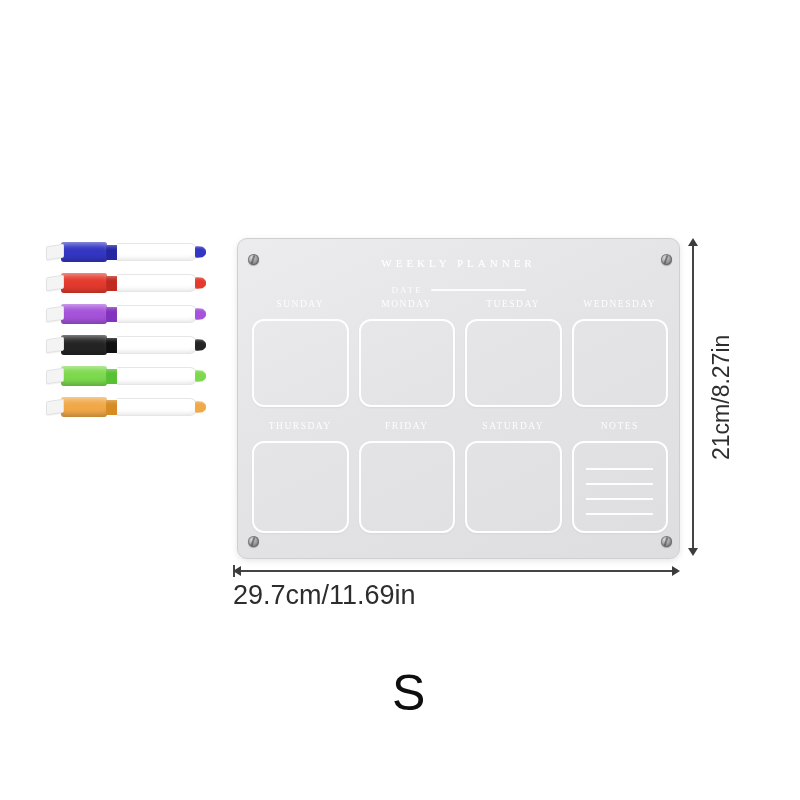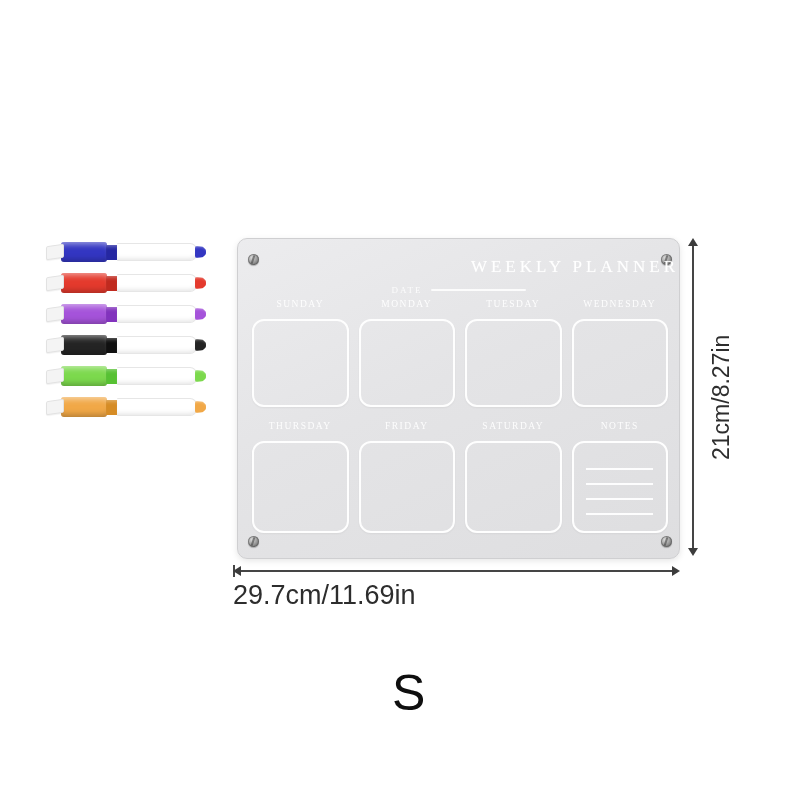--- a/index.html
+++ b/index.html
@@ -50,22 +50,22 @@
     box-shadow:0 1px 1px rgba(0,0,0,.25), inset 0 0 0 1px rgba(90,90,90,.6);
   }
   .screw::after{
     content:"";position:absolute;left:4px;top:1px;width:2px;height:9px;
     background:rgba(60,60,60,.55);border-radius:1px;transform:rotate(18deg);
   }
   .screw.tl{left:10px;top:15px;} .screw.tr{left:423px;top:15px;}
   .screw.bl{left:10px;top:297px;} .screw.br{left:423px;top:297px;}
 
   .board-title{
-    position:absolute;left:0;right:0;top:18px;text-align:right;
-    font-family:"Liberation Serif", serif;font-size:17px;letter-spacing:4px;
+    position:absolute;left:0;right:0;top:18px;text-align:center;
+    font-family:"Liberation Serif", serif;font-size:11px;letter-spacing:4px;
     color:rgba(255,255,255,.95);text-shadow:0 0 1px rgba(255,255,255,.6);
   }
   .date-row{
     position:absolute;left:0;right:0;top:46px;display:flex;align-items:center;justify-content:center;gap:8px;
   }
   .date-label{
     font-family:"Liberation Serif", serif;font-size:9px;letter-spacing:2px;color:rgba(255,255,255,.85);
   }
   .date-line{width:95px;height:2px;background:rgba(255,255,255,.85);border-radius:1px;}
 

